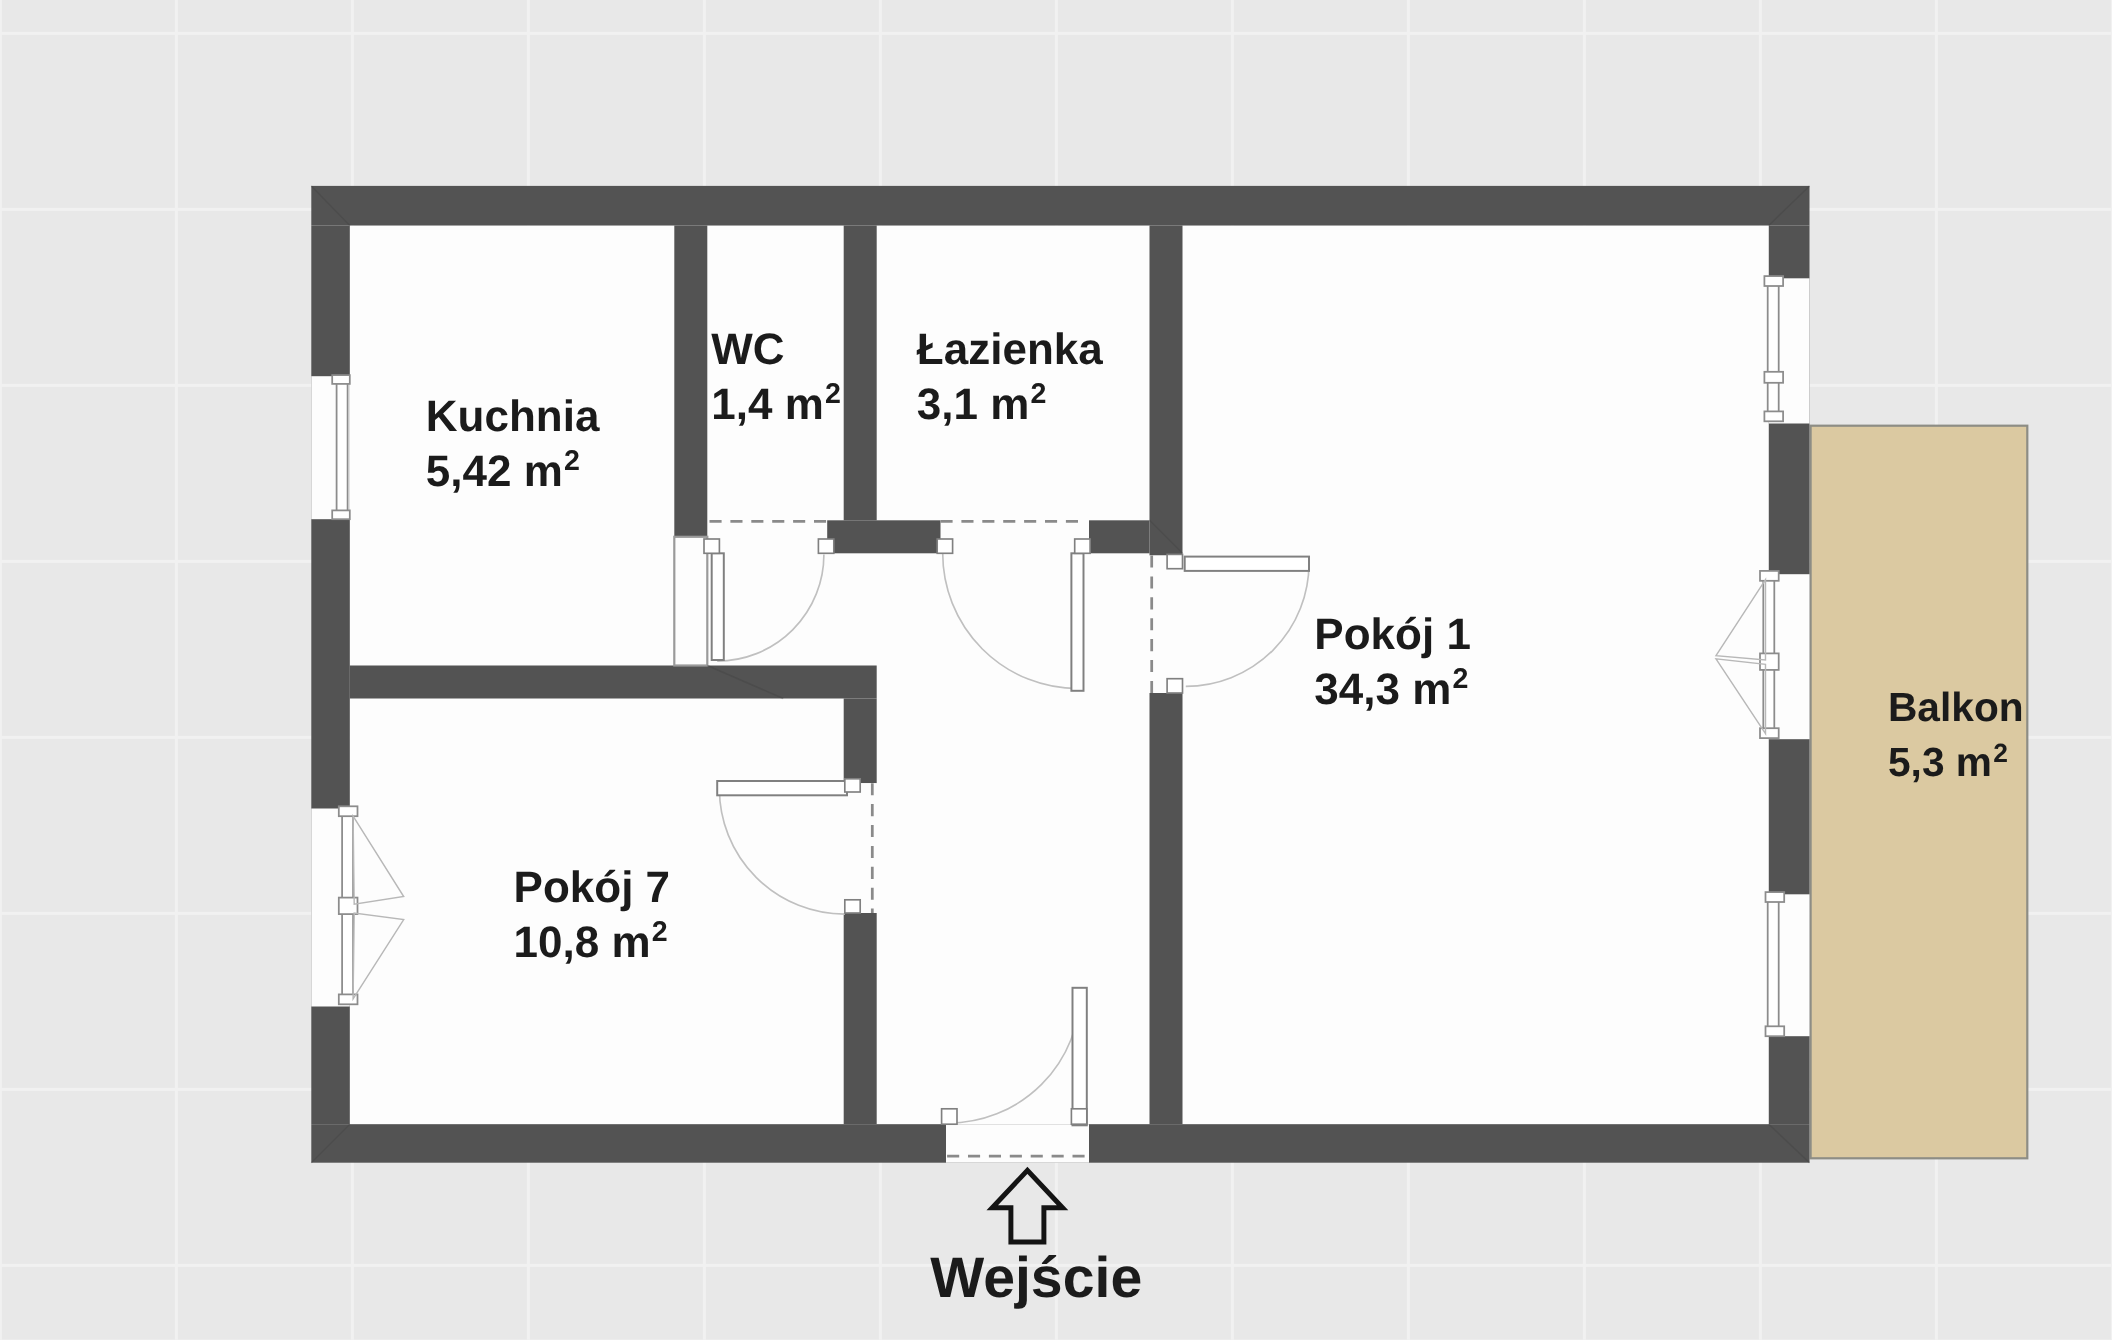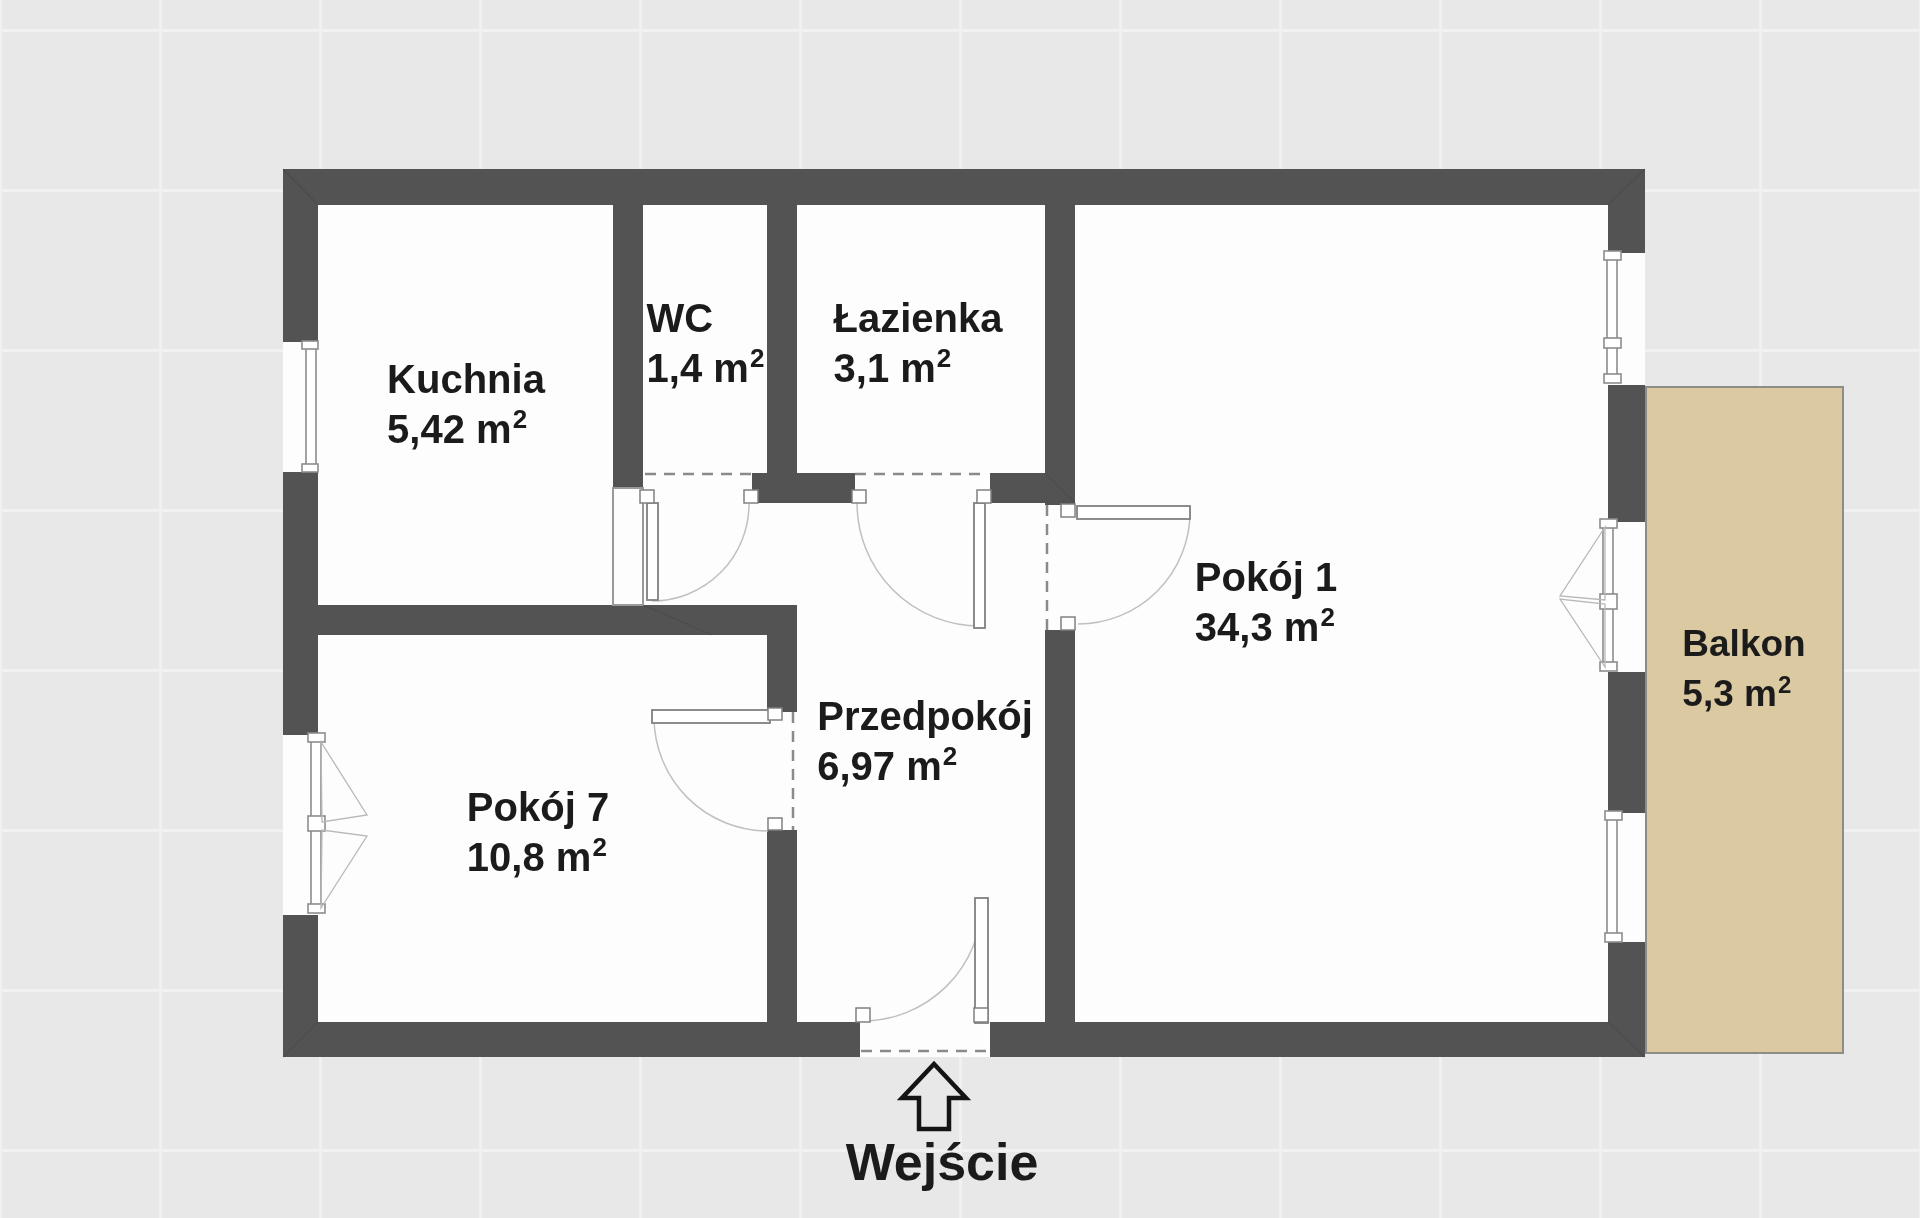--- a/index.html
+++ b/index.html
@@ -14,21 +14,21 @@
     background-position:-1px 29px;
   }
   .stage svg{position:absolute;left:0;top:0;}
   .labels{position:absolute;left:0;top:0;width:100%;height:100%;pointer-events:none;}
   .room-label{
     position:absolute;transform:translate(-50%,-50%);
     color:#1b1b1b;white-space:nowrap;
     font-weight:700;font-size:40px;line-height:50px;
   }
   .room-label sup{font-size:26px;vertical-align:baseline;position:relative;top:-15px;left:1px;}
-  .room-label.small{font-size:37px;}
+  .room-label.small{font-size:37px;margin-left:34px;}
   .room-label.small sup{font-size:24px;top:-13px;}
   .entry-label{
     position:absolute;transform:translate(-50%,-50%);
     font-weight:700;font-size:52px;color:#1b1b1b;white-space:nowrap;
   }
 </style>
 </head>
 <body>
 
 <div class="stage">
@@ -168,24 +168,20 @@
     <div class="room-label" style="left:1266px;top:604px">
       <div>Pokój 1</div>
       <div><span>34,3 m</span><sup>2</sup></div>
     </div>
 
     <div class="room-label" style="left:538px;top:834px">
       <div>Pokój 7</div>
       <div><span>10,8 m</span><sup>2</sup></div>
     </div>
 
-    <div class="room-label" style="left:925px;top:743px">
-      <div>Przedpokój</div>
-      <div><span>6,97 m</span><sup>2</sup></div>
-    </div>
 
     <div class="room-label small" style="left:1744px;top:671px">
       <div>Balkon</div>
       <div><span>5,3 m</span><sup>2</sup></div>
     </div>
 
     <div class="entry-label" style="left:942px;top:1162px">Wejście</div>
   </div>
 
 </div>

